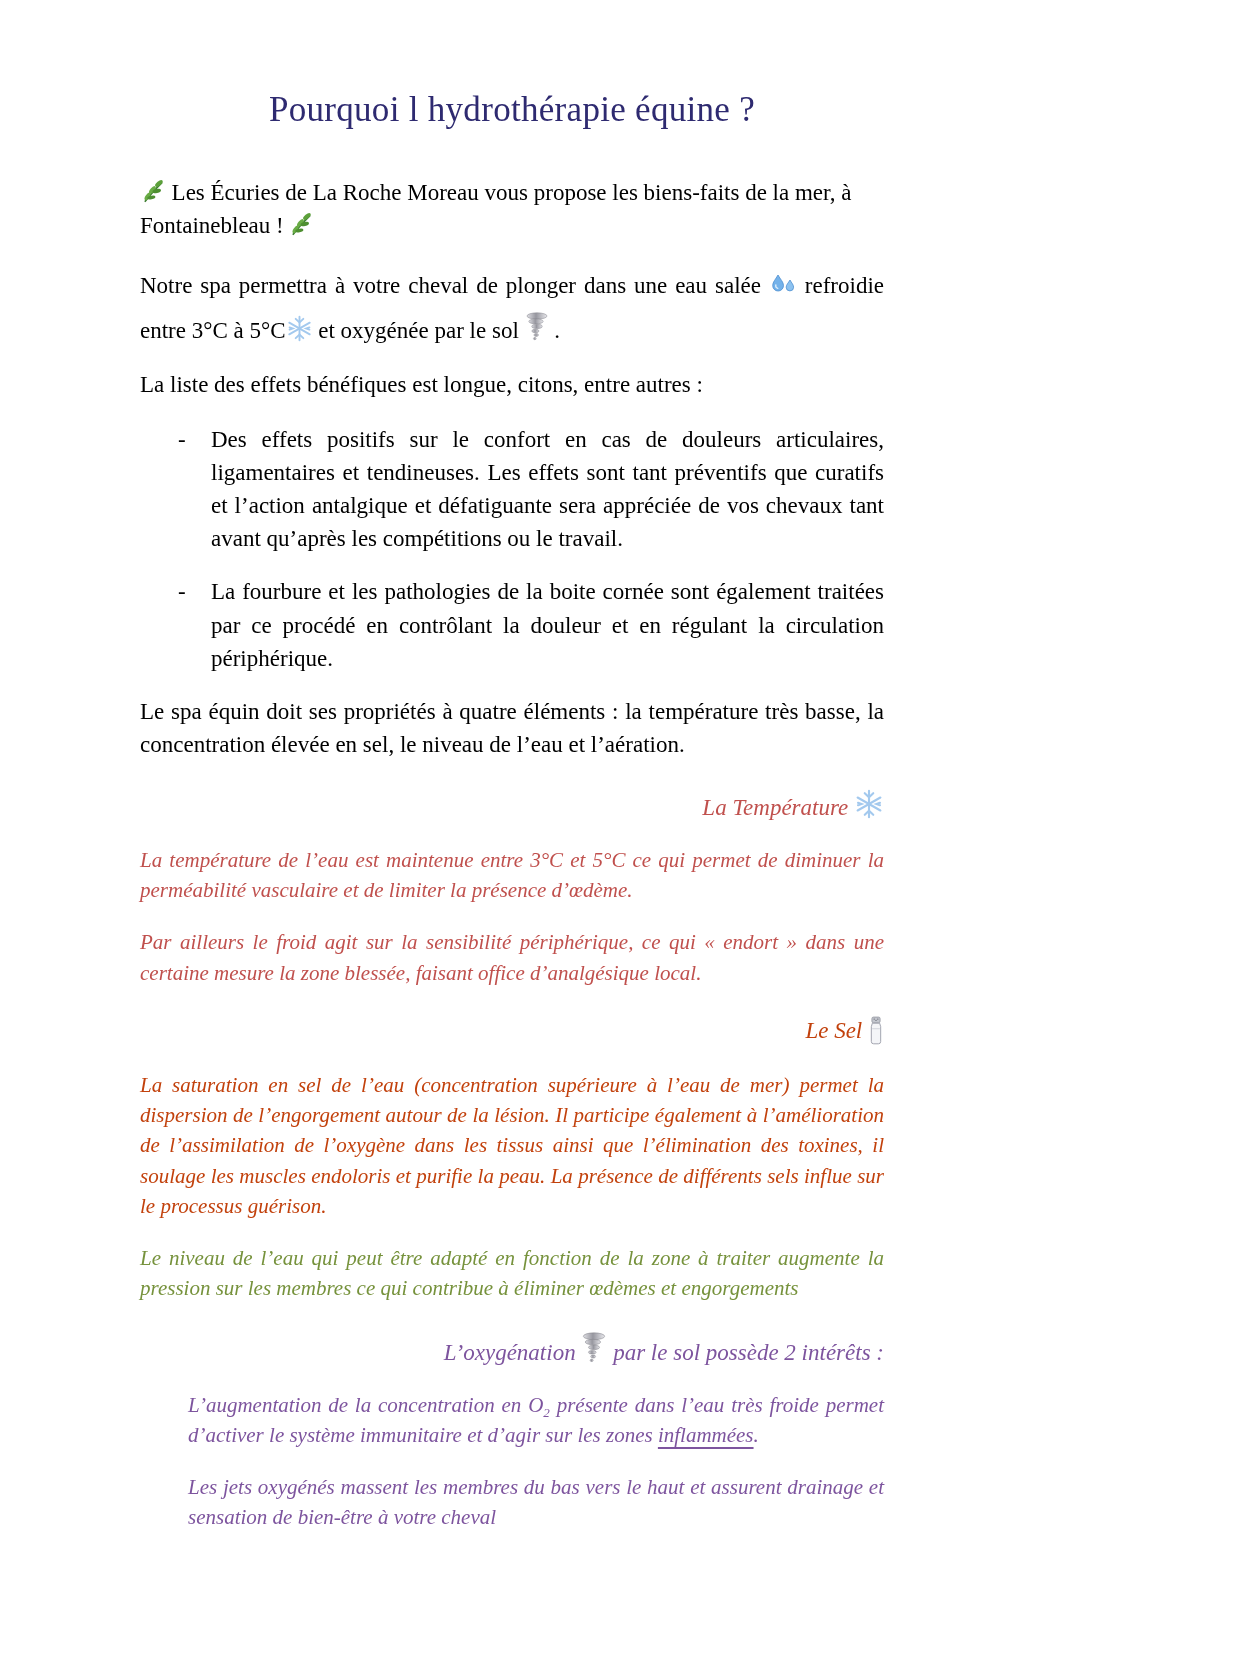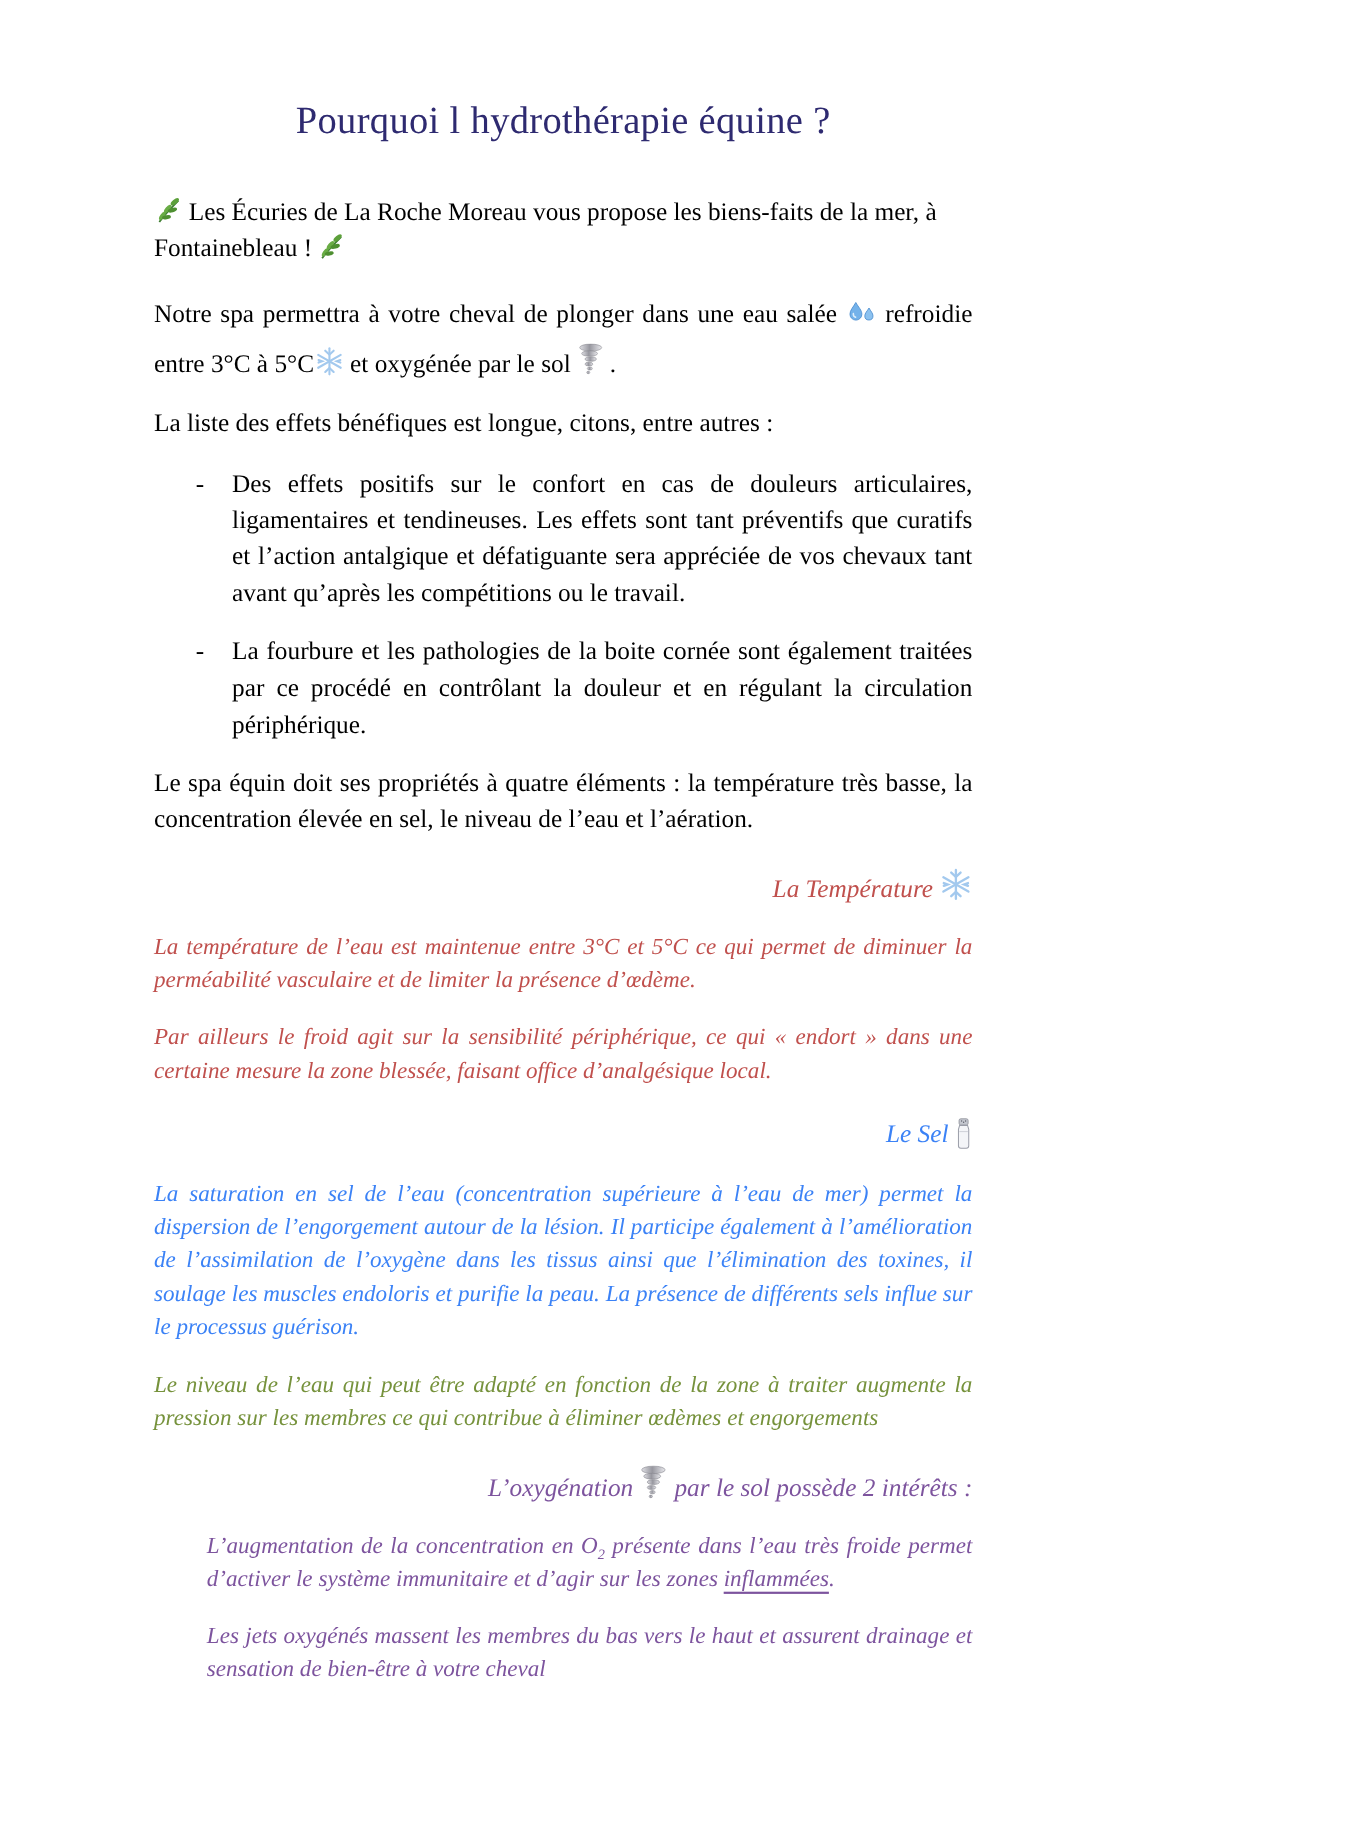--- a/index.html
+++ b/index.html
@@ -48,21 +48,21 @@
     text-align:right;
   }
   .italic-para{
     font-size:21px;
     font-style:italic;
     line-height:1.44;
     text-align:justify;
     margin:0 0 22px 0;
   }
   .c-temp{color:#C0504D;}
-  .c-sel{color:#3b82f6;}
+  .c-sel{color:#c2410c;}
   .c-haut{color:#76923C;}
   .c-oxy{color:#7D549E;margin-left:48px;}
   .icon{display:inline-block;vertical-align:-4px;line-height:0;}
   .icon svg{display:inline-block;}
   .updown-arrow{
     font-family:"DejaVu Sans",sans-serif;
     font-style:normal;
     color:#1a1a1a;
     font-size:27px;
     vertical-align:-2px;

